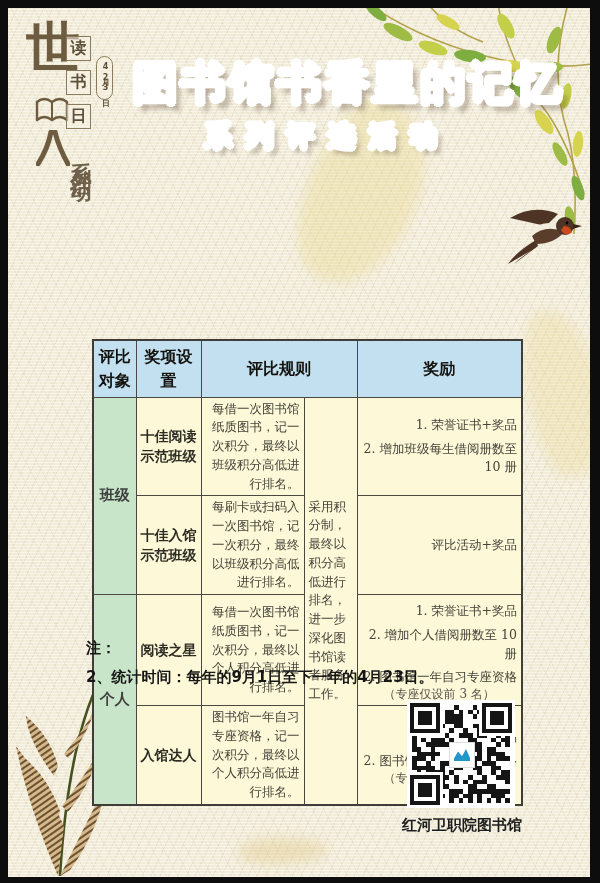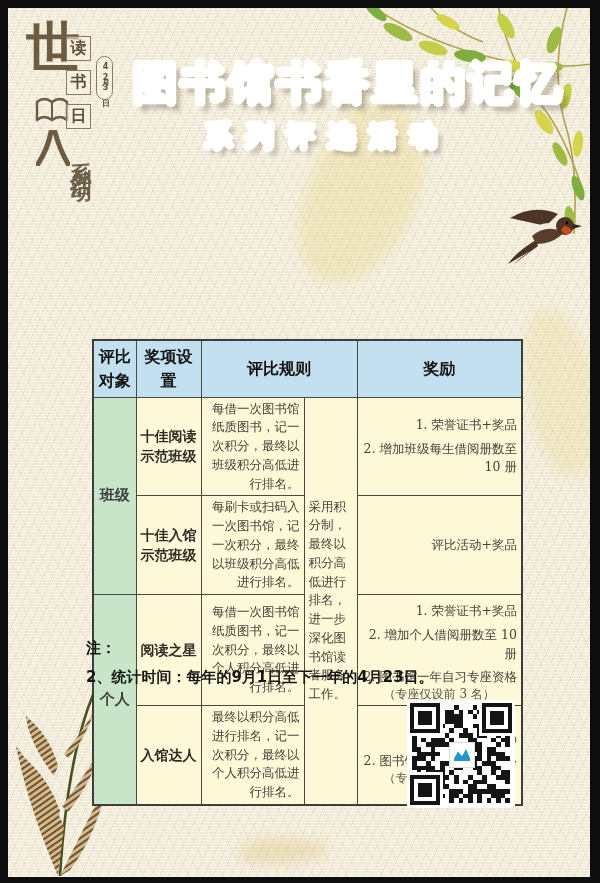--- a/index.html
+++ b/index.html
@@ -208,21 +208,21 @@
       <td class="rule">每借一次图书馆纸质图书，记一次积分，最终以个人积分高低进行排名。</td>
       <td class="reward">
         <div class="reward-line">1. 荣誉证书+奖品</div>
         <div class="reward-line">2. 增加个人借阅册数至 10 册</div>
         <div class="reward-line" style="margin-bottom:0">2. 图书馆一年自习专座资格</div>
         <div class="reward-note">（专座仅设前 3 名）</div>
       </td>
     </tr>
     <tr style="height:67px">
       <td class="award">入馆达人</td>
-      <td class="rule">最终以积分高低进行排名，记一次积分，最终以个人积分高低进行排名。</td>
+      <td class="rule">图书馆一年自习专座资格，记一次积分，最终以个人积分高低进行排名。</td>
       <td class="reward">
         <div class="reward-line">1. 荣誉证书+奖品</div>
         <div class="reward-line" style="margin-bottom:0">2. 图书馆一年自习专座资格</div>
         <div class="reward-note">（专座仅设前 3 名）</div>
       </td>
     </tr>
   </tbody>
     </table>
 
   <div class="abs notes">
@@ -675,14 +675,15 @@
         <i></i>
         <i class="on"></i>
       </div>
     <div class="finder tl"></div>
     <div class="finder tr"></div>
     <div class="finder bl"></div>
     <div class="qr-logo">
         <span></span>
       </div>
   </div>
+  <div class="abs qr-caption">红河卫职院图书馆</div>
 
 </div>
 
 </body></html>

